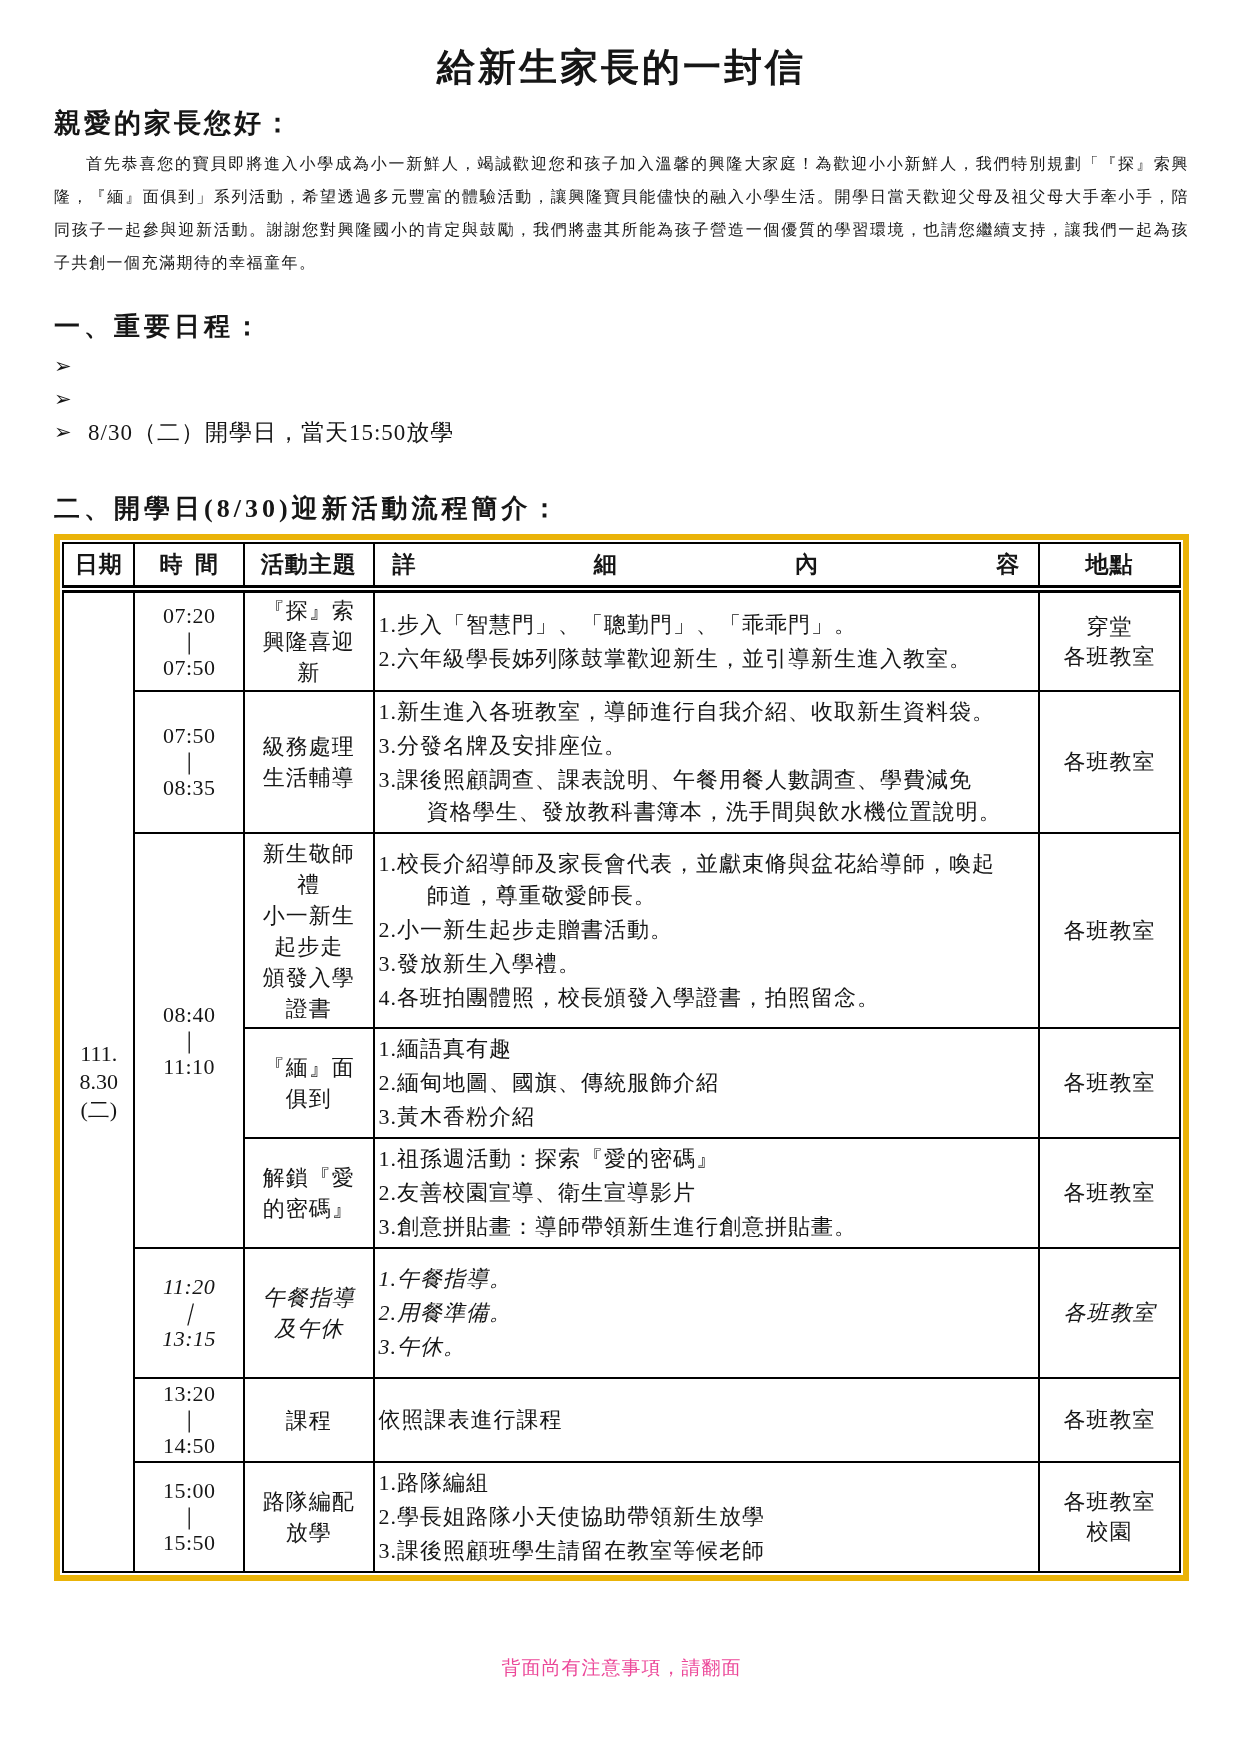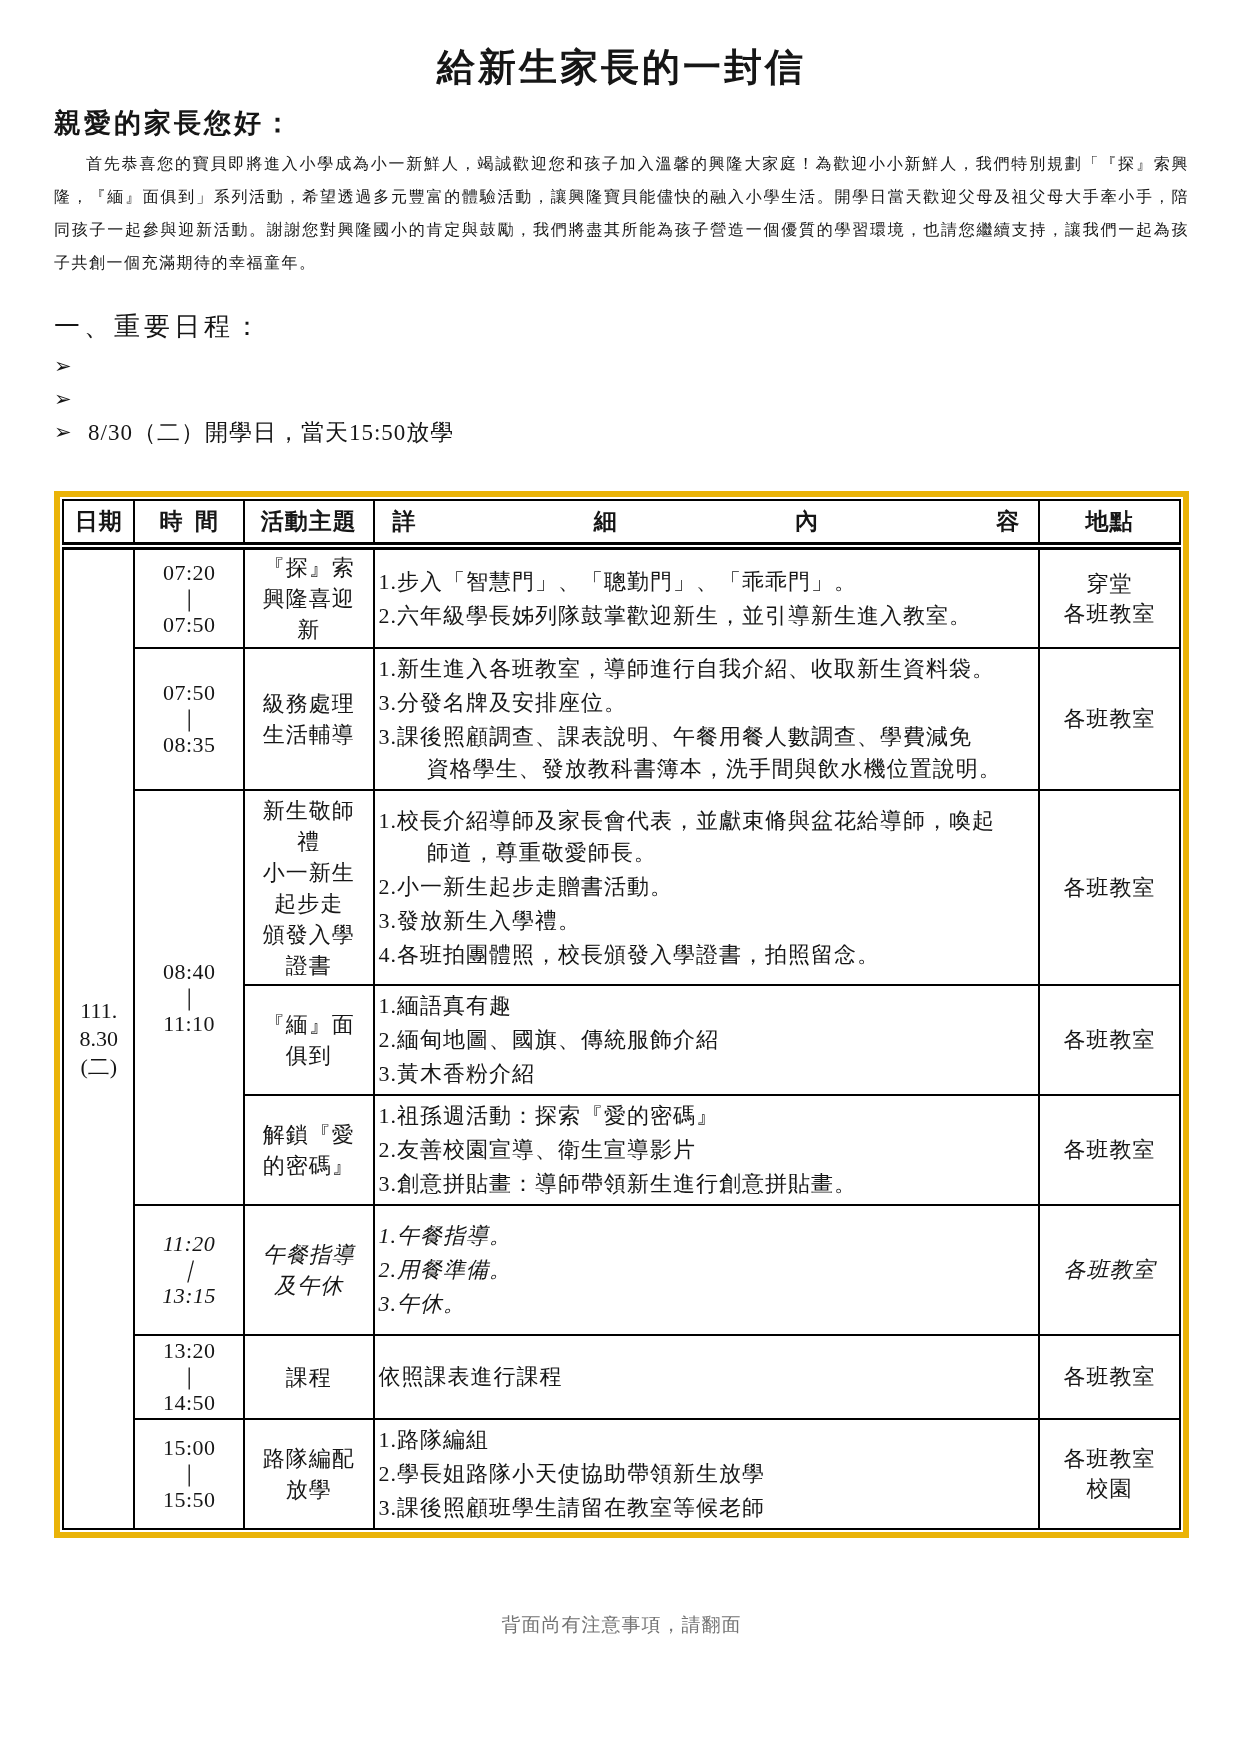--- a/index.html
+++ b/index.html
@@ -17,21 +17,21 @@
   .greeting {
     font-size:27px; font-weight:bold; letter-spacing:3px; margin:2px 0 6px 0;
   }
   .intro {
     font-size:16px; line-height:33px; letter-spacing:1.5px;
     text-indent:2em; text-align:justify; margin:0;
   }
 
   .sec1 { margin-top:30px; }
   .sec-heading {
-    font-size:26px; font-weight:normal; letter-spacing:4px; margin-bottom:6px;
+    font-size:26px; font-weight:bold; letter-spacing:4px; margin-bottom:6px;
   }
   .bullet { display:flex; font-size:23px; line-height:33px; letter-spacing:1px; }
   .bullet .glyph { width:34px; flex:0 0 34px; font-size:21px; }
 
   .sec2 { margin-top:42px; }
   .table-wrap {
     margin-top:8px; border:6px solid #eab308; padding:2px; background:#fff;
   }
   table.schedule { width:100%; border-collapse:collapse; table-layout:fixed; }
   .schedule th, .schedule td {
@@ -60,21 +60,21 @@
   tbody tr:nth-child(1){ height:93px; }
   tbody tr:nth-child(2){ height:132px; }
   tbody tr:nth-child(3){ height:195px; }
   tbody tr:nth-child(4){ height:98px;padding-left:40px; }
   tbody tr:nth-child(5){ height:100px; }
   tbody tr:nth-child(6){ height:130px;font-style:italic; }
   tbody tr:nth-child(7){ height:76px;margin-top:8px; }
   tbody tr:nth-child(8){ height:100px; }
 
   .footer {
-    text-align:center; font-size:19px; color:#737373;
+    text-align:center; font-size:19px; color:#ec4899;
     letter-spacing:1px; margin-top:74px;
   }
 </style>
 </head>
 <body>
 
 <div class="page">
 
   <h1 class="title">給新生家長的一封信</h1>
 
@@ -90,20 +90,21 @@
     <div class="bullet">
       <span class="glyph">➢</span>
     </div>
     <div class="bullet">
       <span class="glyph">➢</span>
       <span>8/30（二）開學日，當天15:50放學</span>
     </div>
   </div>
 
   <div class="sec2">
+    <div class="sec-heading">二、開學日(8/30)迎新活動流程簡介：</div>
 
     <div class="table-wrap">
       <table class="schedule">
         <colgroup>
           <col style="width:6.4%">
           <col style="width:9.8%">
           <col style="width:11.6%">
           <col style="width:59.6%">
           <col style="width:12.6%">
         </colgroup>

